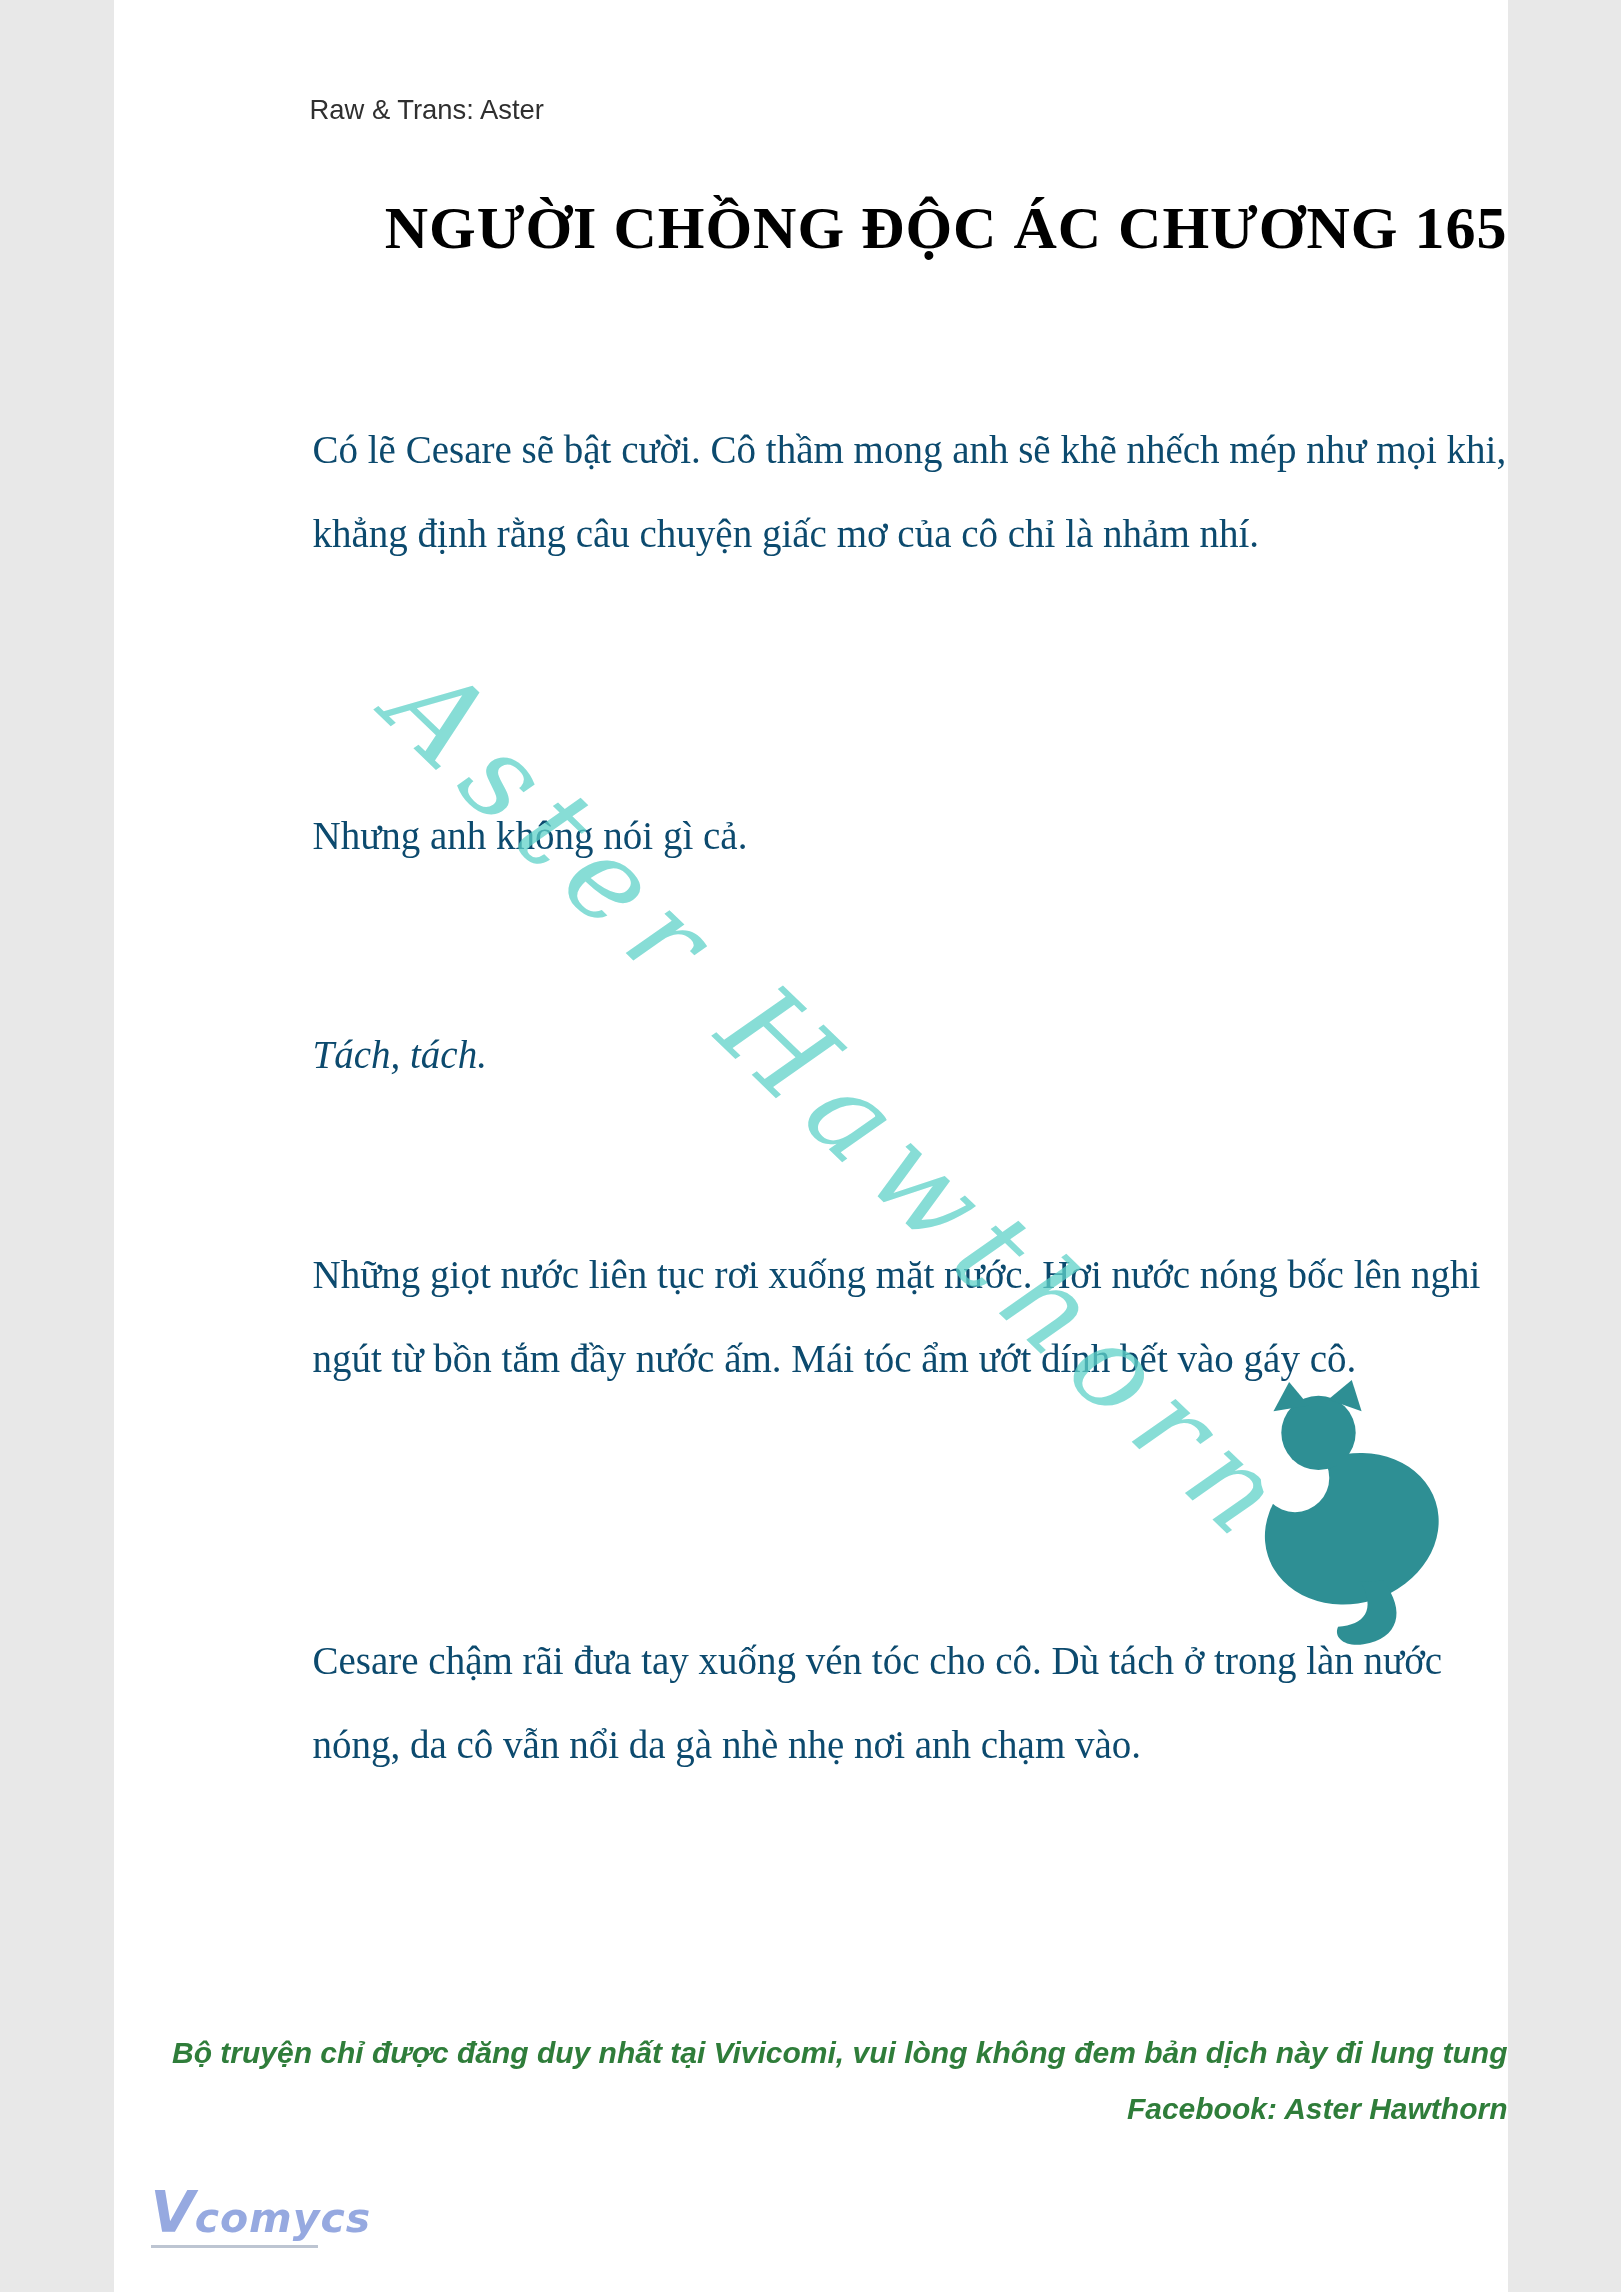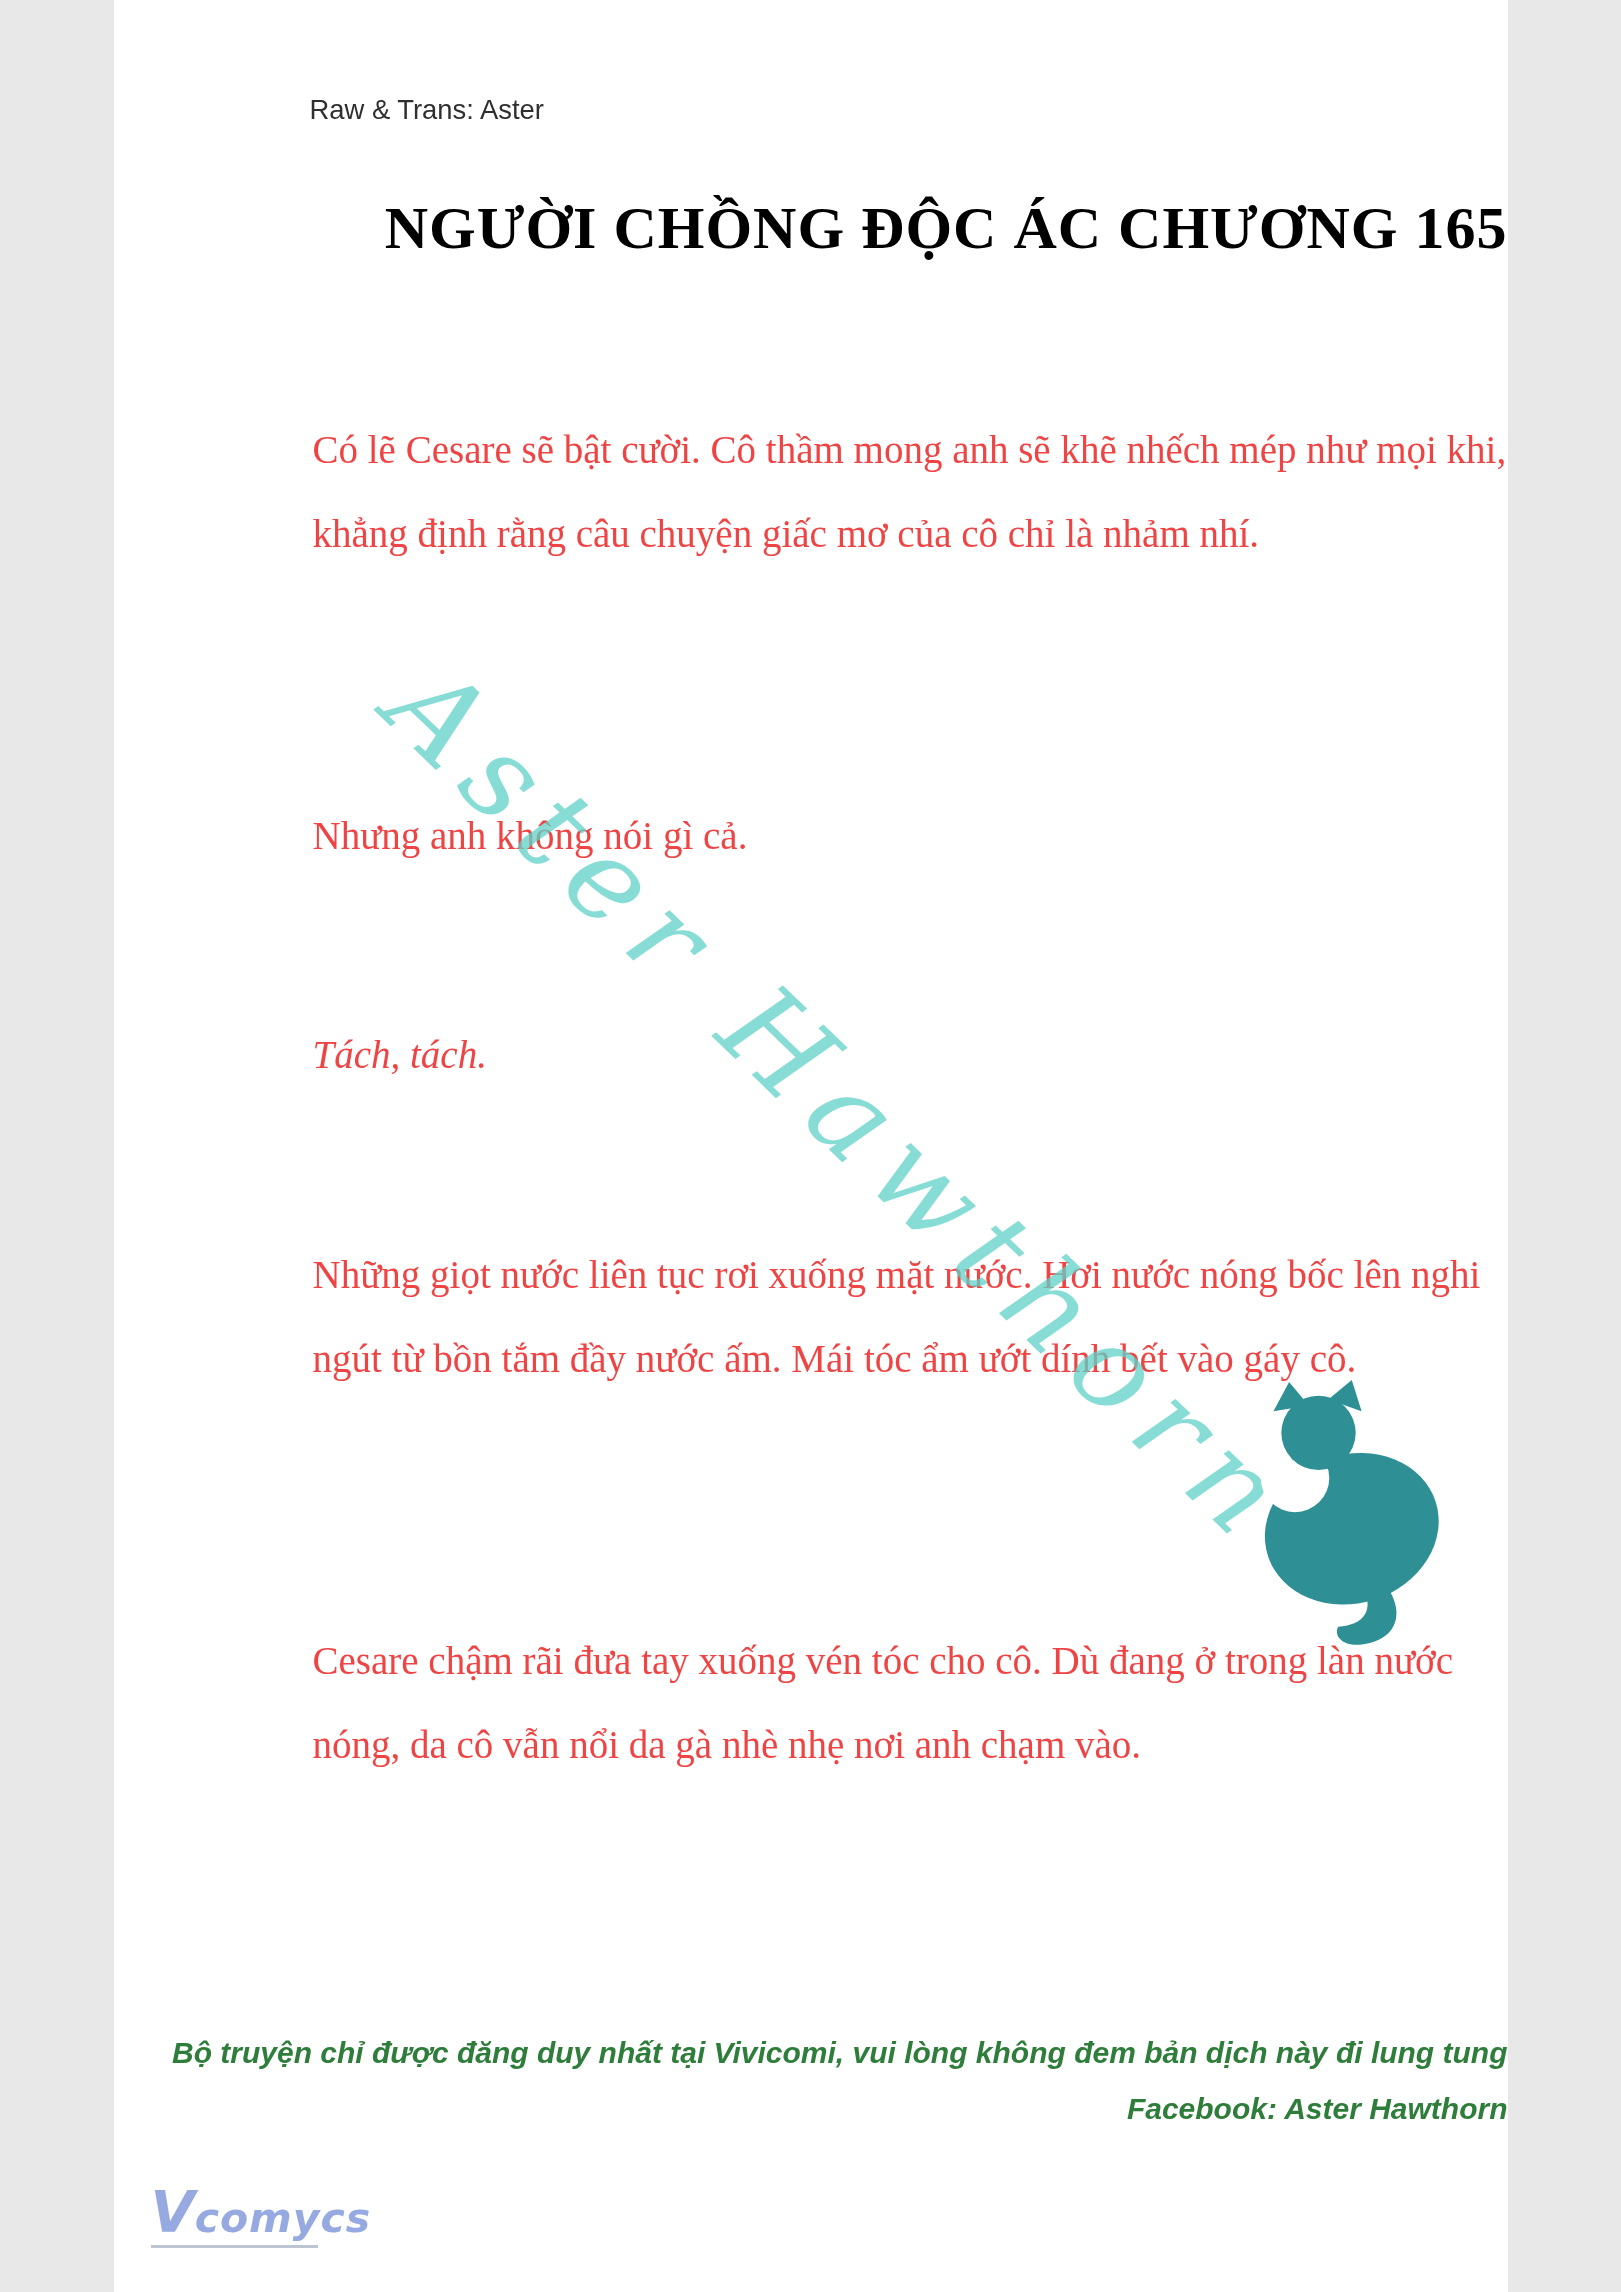--- a/index.html
+++ b/index.html
@@ -17,21 +17,21 @@
     font-size:27.4px; color:#2f2f2f;
   }
   .title {
     position:absolute; left:0; right:0; top:194px;
     text-align:right;
     font-weight:bold; font-size:60px; color:#000;
     letter-spacing:1px;
   }
   .para {
     position:absolute; left:199px; width:1225px;
-    font-size:39px; line-height:84px; color:#ef4444;
+    font-size:39px; line-height:84px; color:#0c4a6e;
     text-align:left;
   }
   .para.italic { font-style:italic; }
   .p1 { top:408px; }
   .p2 { top:794px; }
   .p3 { top:1013px; }
   .p4 { top:1233px; }
   .p5 { top:1619px; }
   .watermark {
     position:absolute; left:294px; top:618px;
@@ -79,21 +79,21 @@
   <div class="title">NGƯỜI CHỒNG ĐỘC ÁC CHƯƠNG 165</div>
 
   <div class="para p1">Có lẽ Cesare sẽ bật cười. Cô thầm mong anh sẽ khẽ nhếch mép như mọi khi, khẳng định rằng câu chuyện giấc mơ của cô chỉ là nhảm nhí.</div>
 
   <div class="para p2">Nhưng anh không nói gì cả.</div>
 
   <div class="para p3 italic">Tách, tách.</div>
 
   <div class="para p4">Những giọt nước liên tục rơi xuống mặt nước. Hơi nước nóng bốc lên nghi ngút từ bồn tắm đầy nước ấm. Mái tóc ẩm ướt dính bết vào gáy cô.</div>
 
-  <div class="para p5">Cesare chậm rãi đưa tay xuống vén tóc cho cô. Dù đang ở trong làn nước nóng, da cô vẫn nổi da gà nhè nhẹ nơi anh chạm vào.</div>
+  <div class="para p5">Cesare chậm rãi đưa tay xuống vén tóc cho cô. Dù tách ở trong làn nước nóng, da cô vẫn nổi da gà nhè nhẹ nơi anh chạm vào.</div>
 
   <div class="watermark" style="color: rgb(95, 210, 201);">Aster Hawthorn</div>
 
   <svg class="cat" viewBox="0 0 215 285" xmlns="http://www.w3.org/2000/svg">
     <g class="cat-fill" fill="#2e8f94">
 
       <ellipse cx="118" cy="152" rx="90" ry="76" transform="rotate(-18 118 152)"></ellipse>
 
       <path d="M150 205 C 174 236 166 264 130 270 C 111 273 99 263 104 252 C 131 250 143 235 127 206 Z"></path>
 

